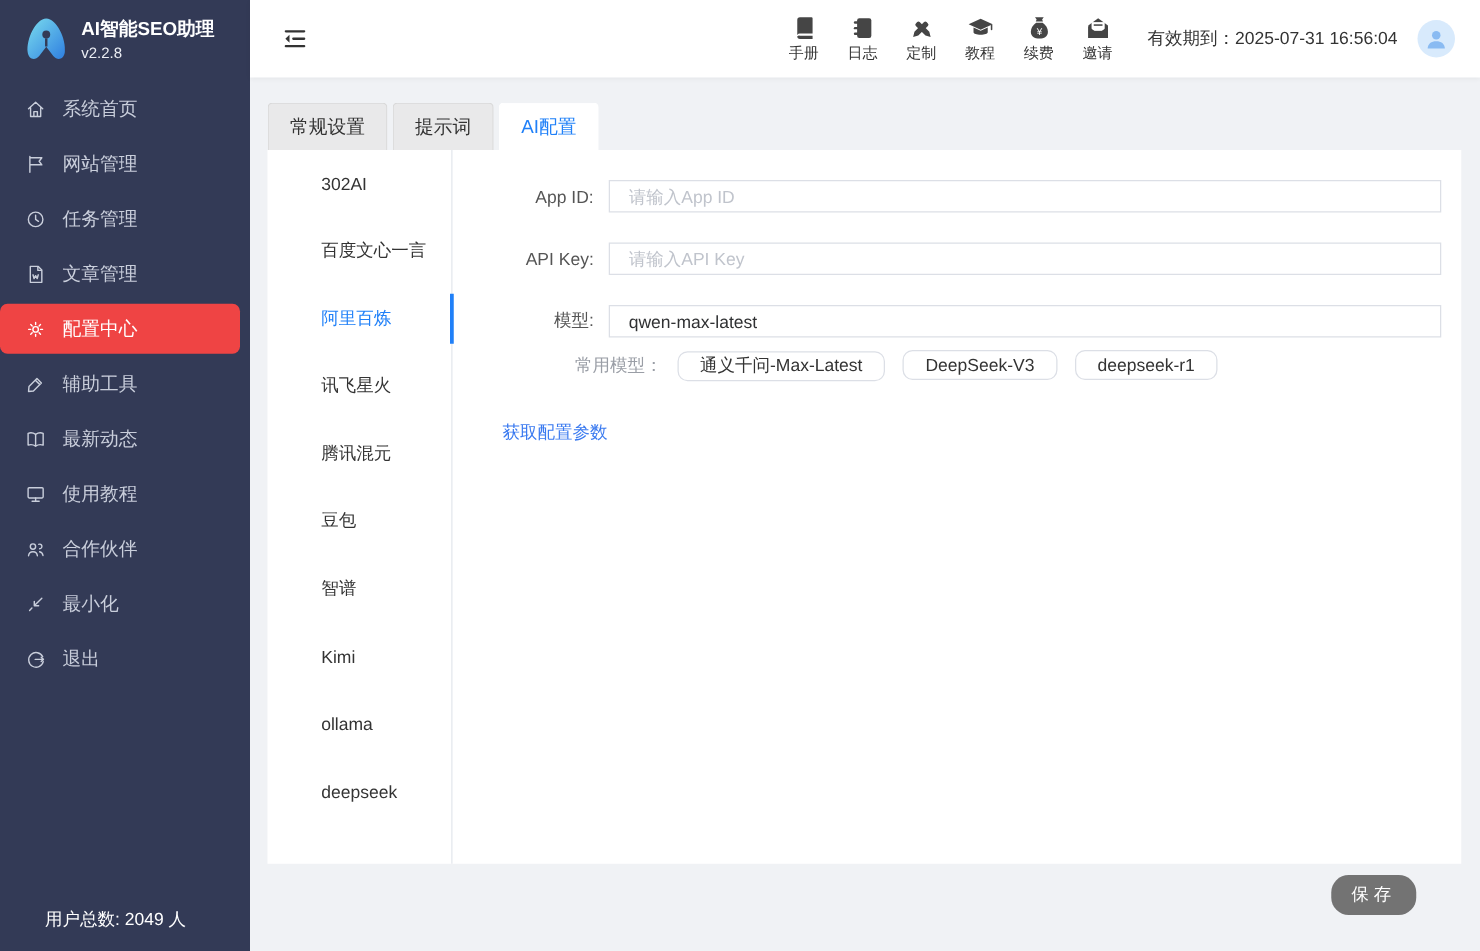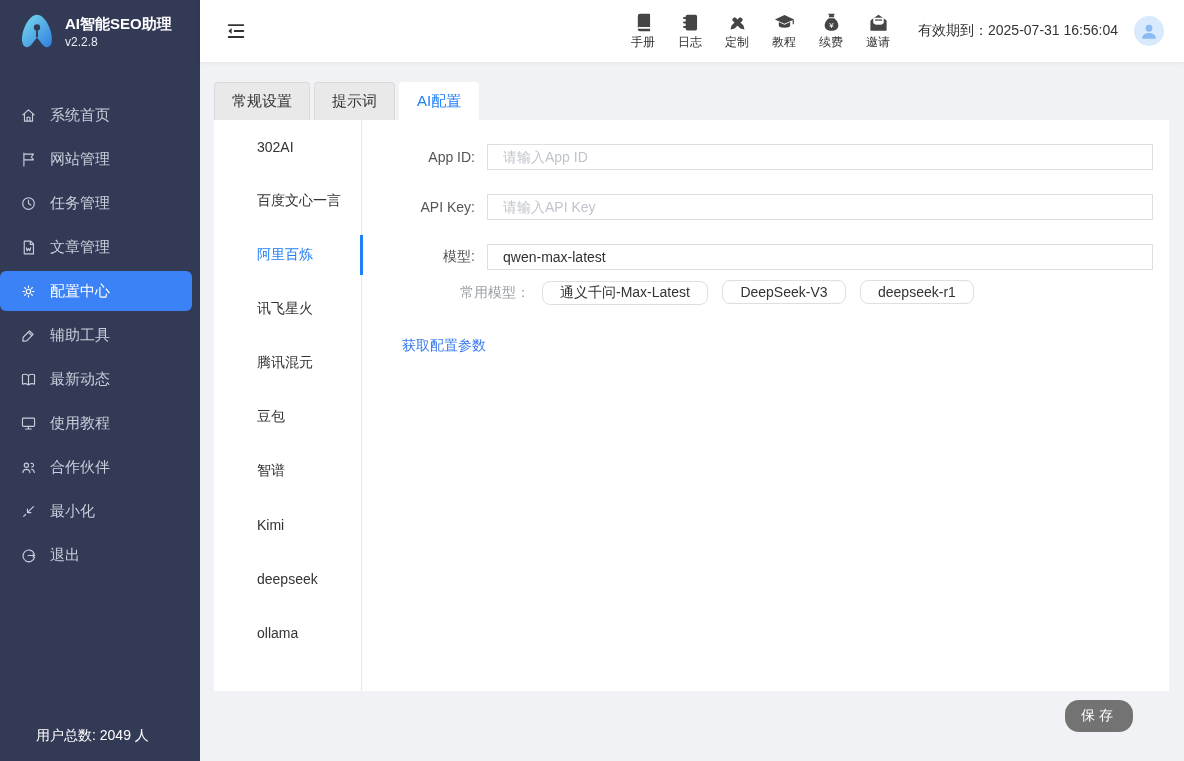--- a/index.html
+++ b/index.html
@@ -1,30 +1,30 @@
 <!DOCTYPE html>
 <html><head>
 <meta charset="utf-8">
 <style>
   * { margin:0; padding:0; box-sizing:border-box; }
   html,body { width:1184px; height:761px; overflow:hidden; }
   body { font-family:"Liberation Sans", sans-serif; display:flex; background:#f0f2f5; color:#333; }
 
   
-  .sidebar { width:200px; flex-shrink:0; background:#333a56; color:#c9cedb; display:flex; flex-direction:column;gap:28px; }
+  .sidebar { width:200px; flex-shrink:0; background:#333a56; color:#c9cedb; display:flex; flex-direction:column; }
   .logo-row { display:flex; align-items:center; gap:7px; padding:11px 10px 8px 16px; }
   .logo-mark { width:42px; height:42px; flex-shrink:0; }
   .logo-text .title { color:#fff; font-size:15px; font-weight:bold; line-height:1.25; white-space:nowrap; }
   .logo-text .version { color:#eceef4; font-size:12px; margin-top:1px; }
   .nav { padding:6px 8px 0 0; }
   .nav-item { display:flex; align-items:center; gap:13px; height:40px; margin-bottom:4px; padding:0 14px 0 20px;
               border-radius:6px; font-size:15px; cursor:pointer; color:#c9cedb; }
   .nav-item svg { width:17px; height:17px; flex-shrink:0; stroke:currentColor; fill:none;
                   stroke-width:1.6; stroke-linecap:round; stroke-linejoin:round; }
-  .nav-item.active { background:#3b82f6; color:#ffffff; }
+  .nav-item.active { background:#ef4444; color:#ffffff; }
   .sidebar-footer { margin-top:auto; padding:0 0 16px 36px; font-size:14px; color:#fff; }
 
   
   .main { flex:1; display:flex; flex-direction:column; min-width:0; }
 
   .header { height:62px; background:#fff; display:flex; align-items:center; padding:0 20px 0 25px;
             box-shadow:0 1px 4px rgba(0,0,0,.05); position:relative; z-index:2; }
   .fold-btn { width:22px; height:22px; cursor:pointer; }
   .hdr-actions { display:flex; gap:21px; margin-left:auto; }
   .hdr-action { display:flex; flex-direction:column; align-items:center; gap:1px; cursor:pointer; min-width:26px; }
@@ -249,22 +249,22 @@
     <div class="panel">
       <div class="providers">
         <div class="provider">302AI</div>
         <div class="provider">百度文心一言</div>
         <div class="provider active">阿里百炼</div>
         <div class="provider">讯飞星火</div>
         <div class="provider">腾讯混元</div>
         <div class="provider">豆包</div>
         <div class="provider">智谱</div>
         <div class="provider">Kimi</div>
+        <div class="provider">ollama</div>
         <div class="provider">deepseek</div>
-        <div class="provider">ollama</div>
       </div>
 
       <div class="form-area">
         <div class="form-row">
           <div class="form-label">App ID:</div>
           <input class="form-input" type="text" placeholder="请输入App ID" value="" style="">
         </div>
         <div class="form-row">
           <div class="form-label">API Key:</div>
           <input class="form-input" type="text" placeholder="请输入API Key" value="" style="">

